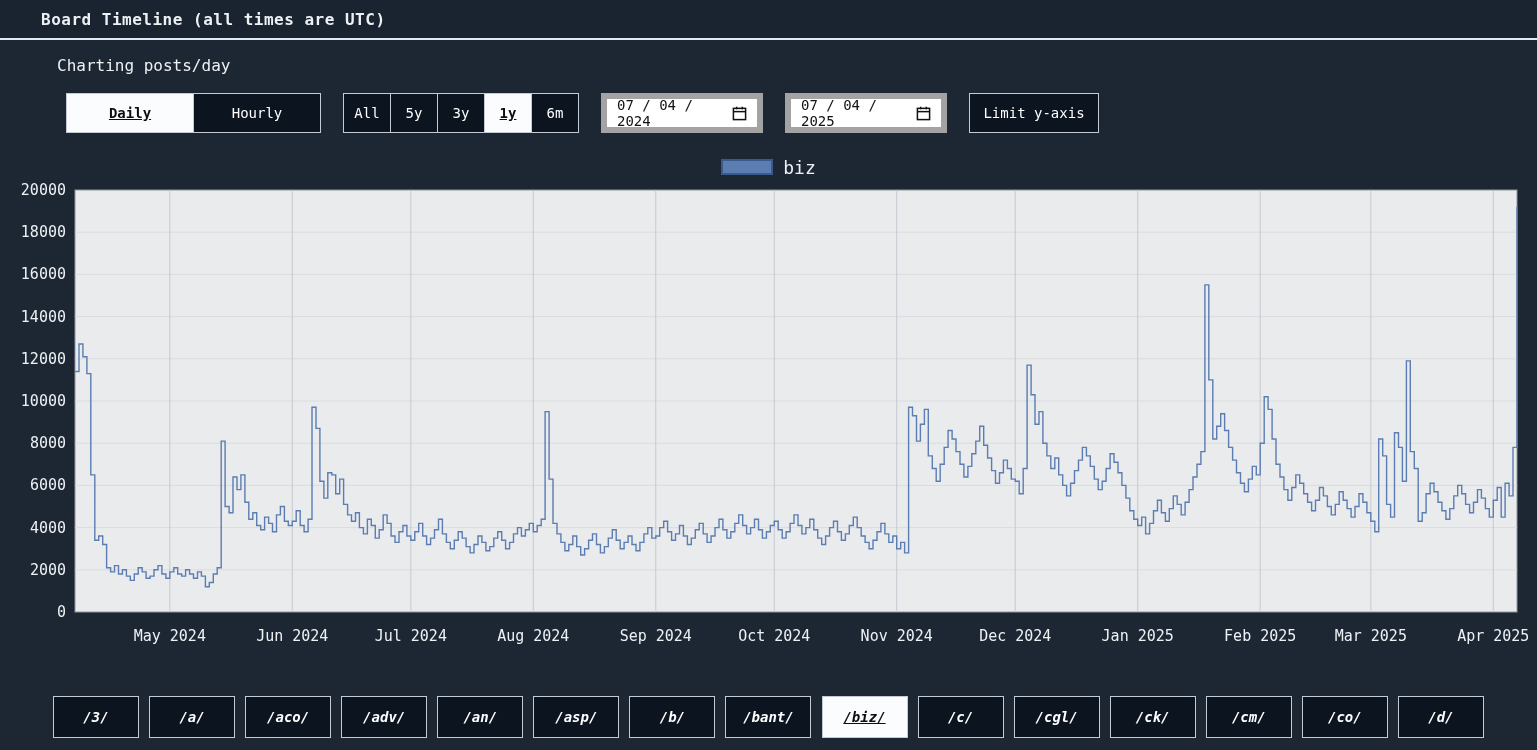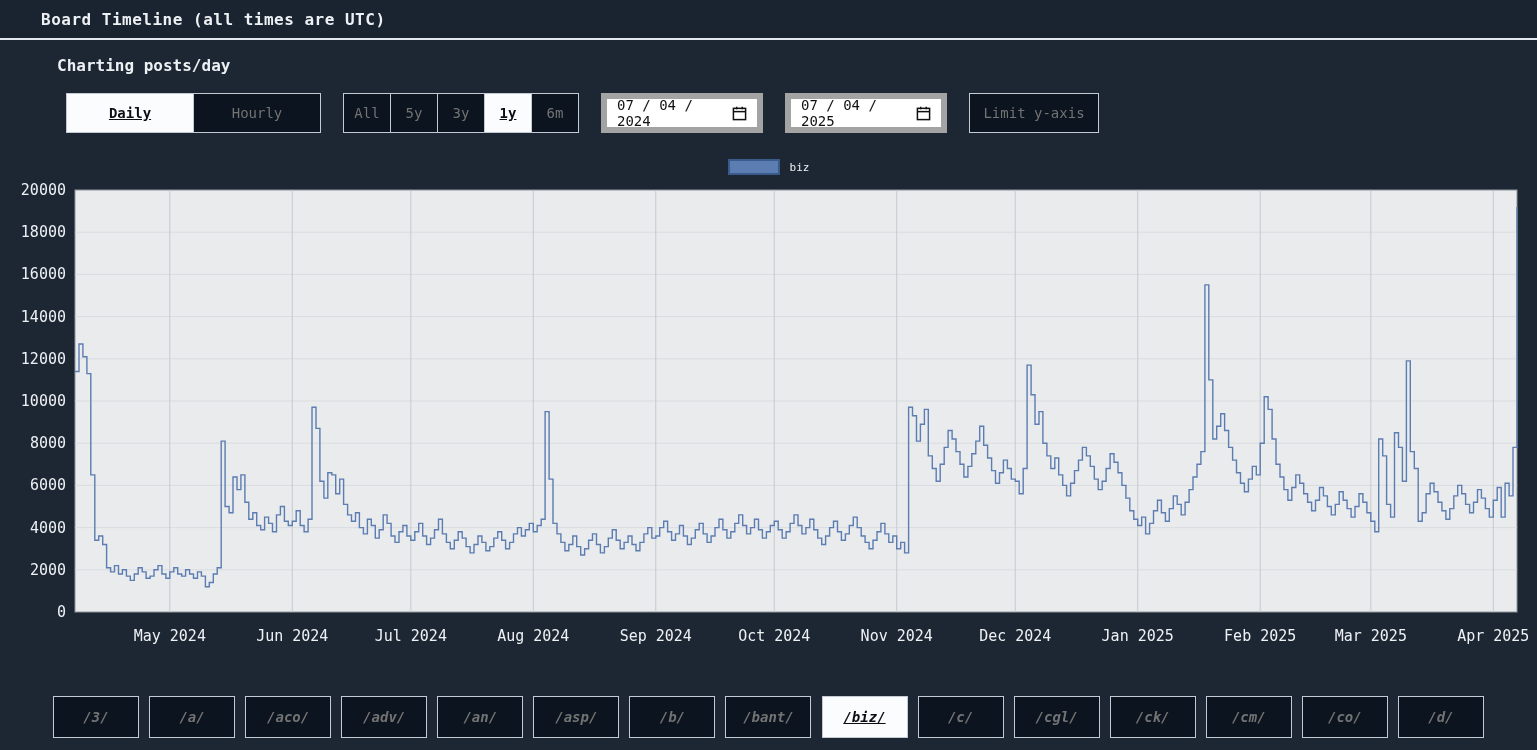--- a/index.html
+++ b/index.html
@@ -14,33 +14,33 @@
     background: #1a2330;
     border-bottom: 2px solid #e3e8ee;
     display: flex;
     align-items: center;
     padding-left: 41px;
   }
   .topbar h1 { font-size: 16px; font-weight: bold; letter-spacing: .5px; }
   .heading {
     margin: 16px 0 0 57px;
     font-size: 16px;
-    font-weight: bold;
+    font-weight: normal;
   }
   .controls {
     display: flex;
     align-items: center;
     margin: 18px 0 0 66px;
     gap: 22px;
     height: 40px;
   }
   .btn-group { display: flex; height: 40px; }
   .btn {
     background: #0c141f;
-    color: #737373;
+    color: #ffffff;
     border: 1px solid #c3cad4;
     font-family: inherit;
     font-size: 14px;
     height: 40px;
     cursor: pointer;
     display: inline-flex;
     align-items: center;
     justify-content: center;
   }
   .btn-group .btn + .btn { margin-left: -1px; }
@@ -67,21 +67,21 @@
     cursor: pointer;
   }
   .cal-icon { display: inline-flex; align-items: center; }
   .legend {
     margin-top: 24px;
     height: 20px;
     display: flex;
     align-items: center;
     justify-content: center;
     gap: 10px;
-    font-size: 11px;
+    font-size: 18px;
     cursor: pointer;
   }
   .legend-swatch {
     width: 52px;
     height: 16px;
     background: #5b7db1;
     border: 2px solid #3b5a8c;
   }
   #chart-svg { display: block; margin-top: 6px; }
   .boards {

